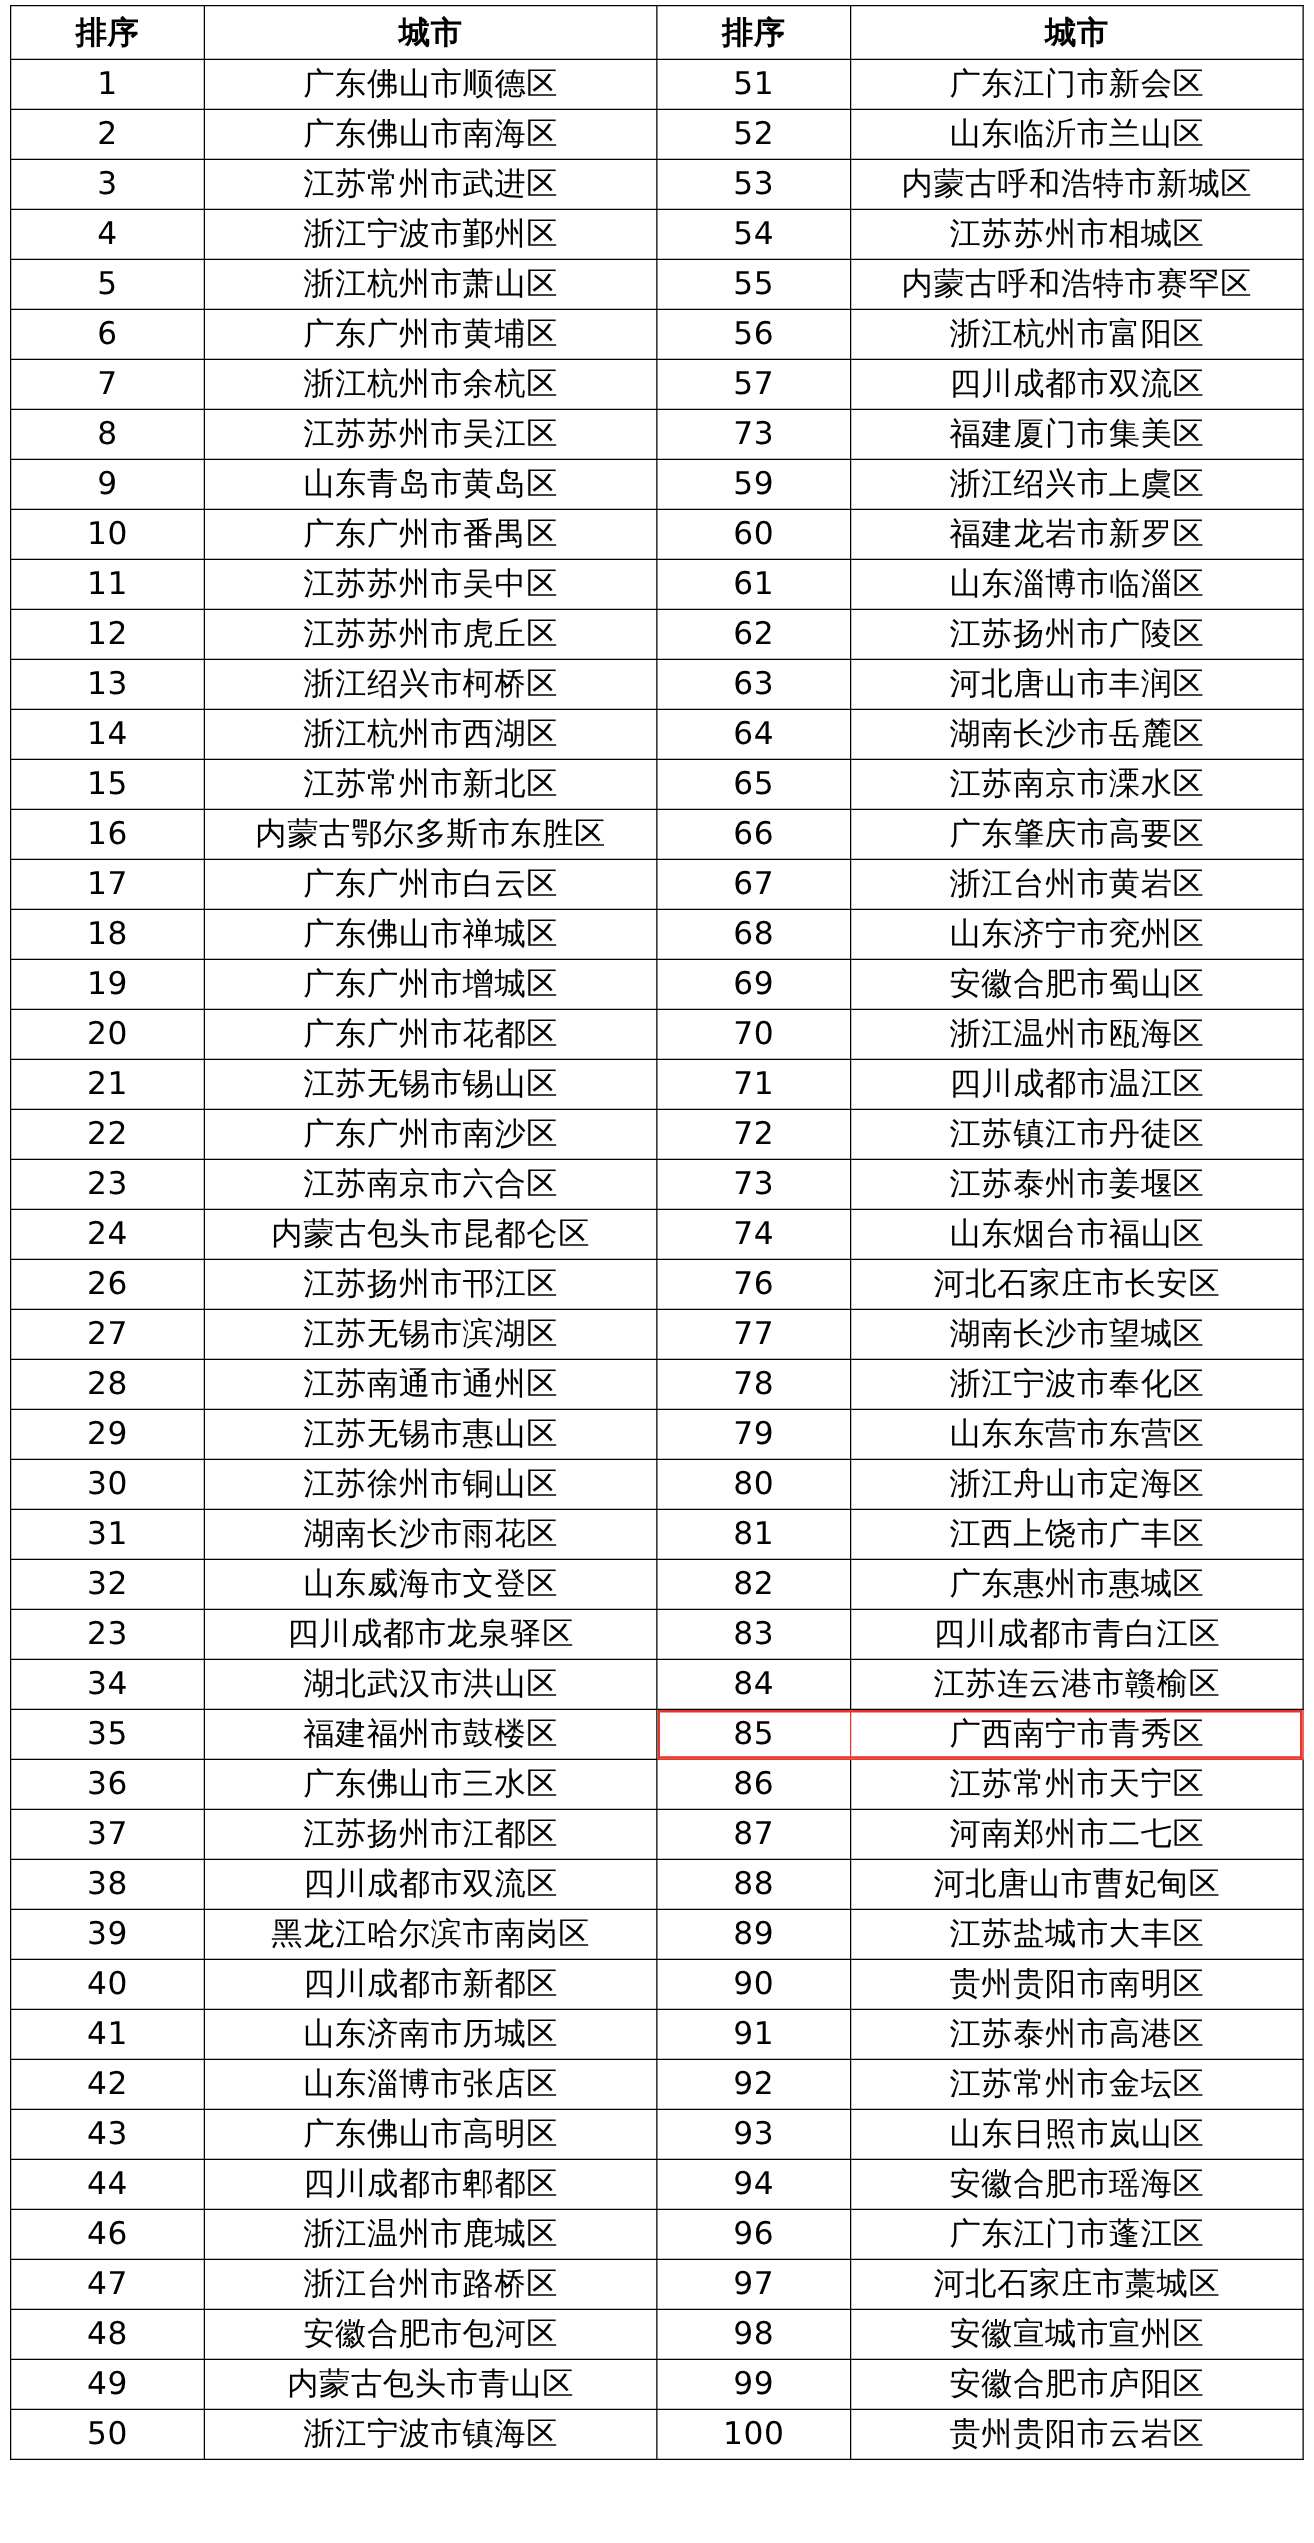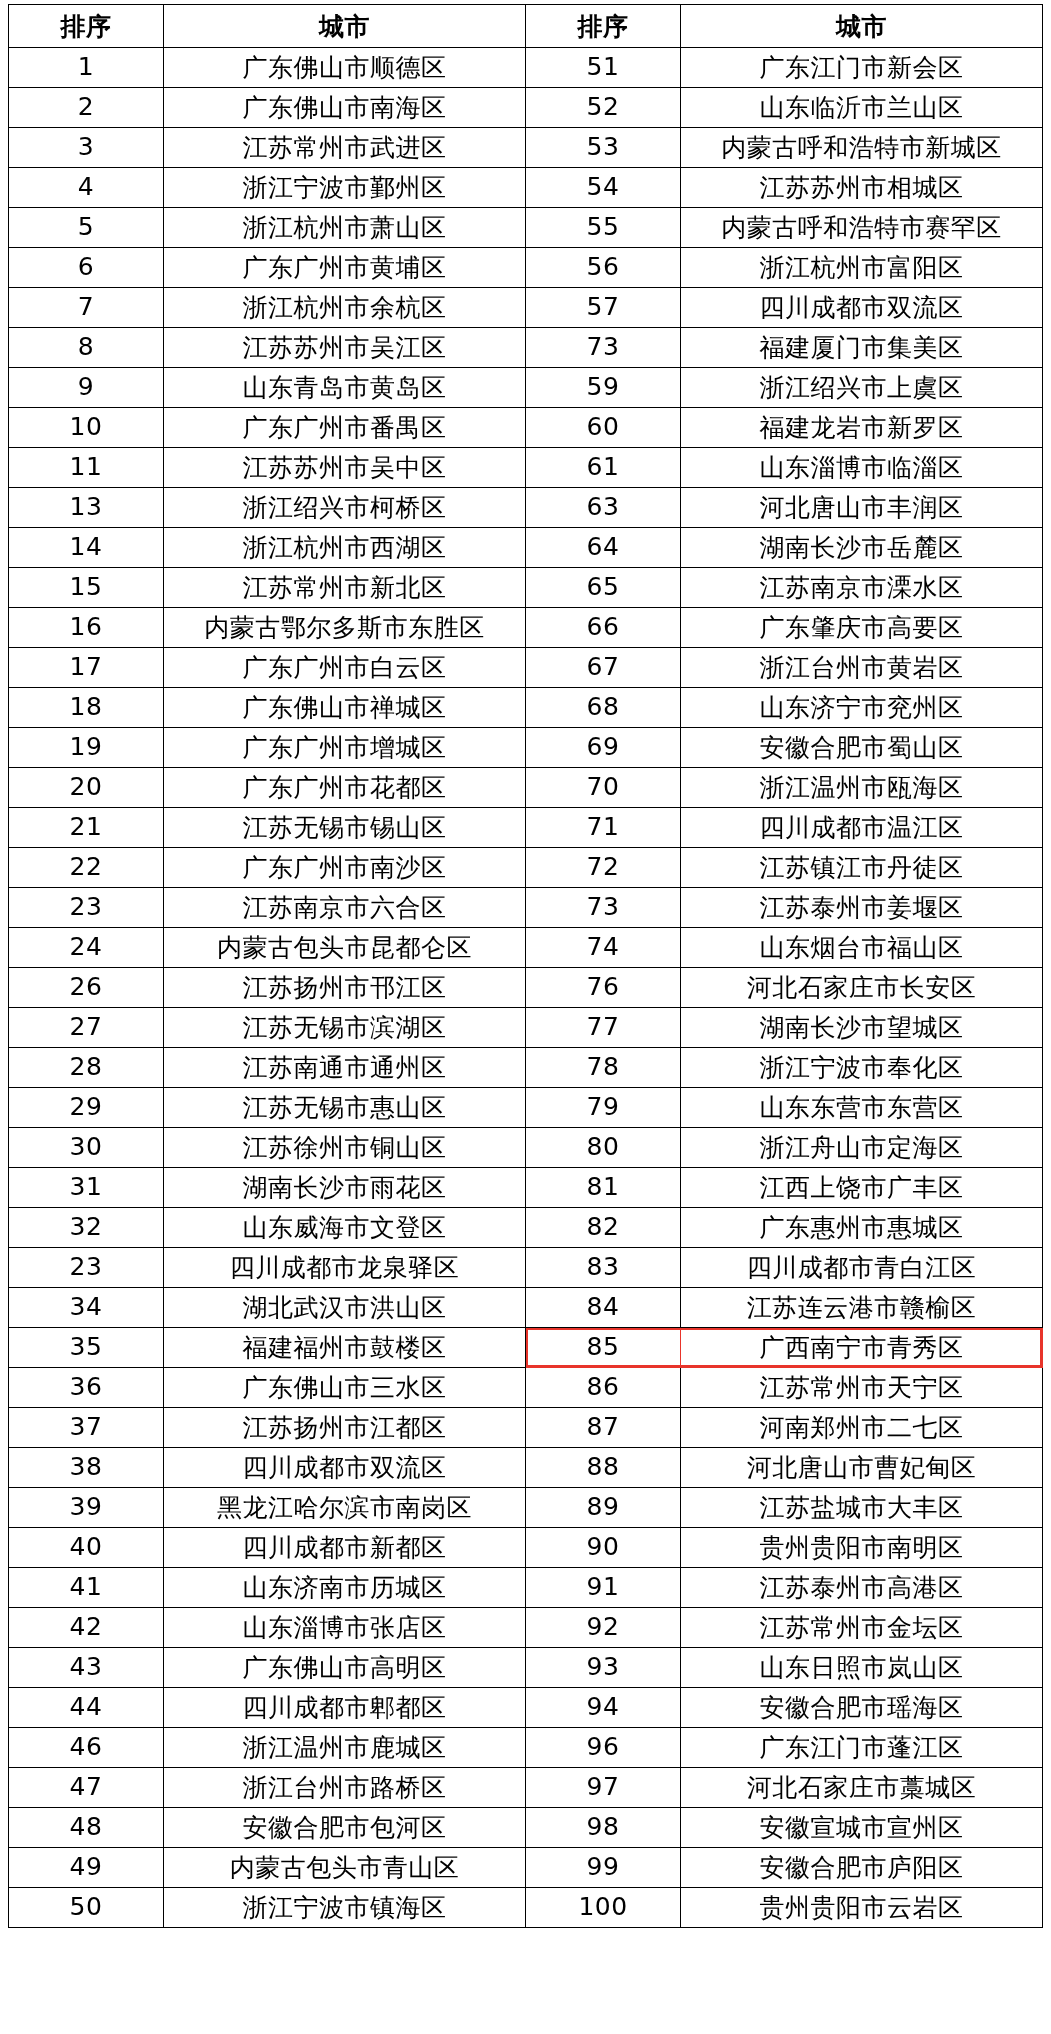--- a/index.html
+++ b/index.html
@@ -147,20 +147,26 @@
           <td class="num">60</td>
           <td class="city">福建龙岩市新罗区</td>
         </tr>
         <tr>
           <td class="num">11</td>
           <td class="city">江苏苏州市吴中区</td>
           <td class="num">61</td>
           <td class="city">山东淄博市临淄区</td>
         </tr>
         <tr>
+          <td class="num">12</td>
+          <td class="city">江苏苏州市虎丘区</td>
+          <td class="num">62</td>
+          <td class="city">江苏扬州市广陵区</td>
+        </tr>
+        <tr>
           <td class="num">13</td>
           <td class="city">浙江绍兴市柯桥区</td>
           <td class="num">63</td>
           <td class="city">河北唐山市丰润区</td>
         </tr>
         <tr>
           <td class="num">14</td>
           <td class="city">浙江杭州市西湖区</td>
           <td class="num">64</td>
           <td class="city">湖南长沙市岳麓区</td>

